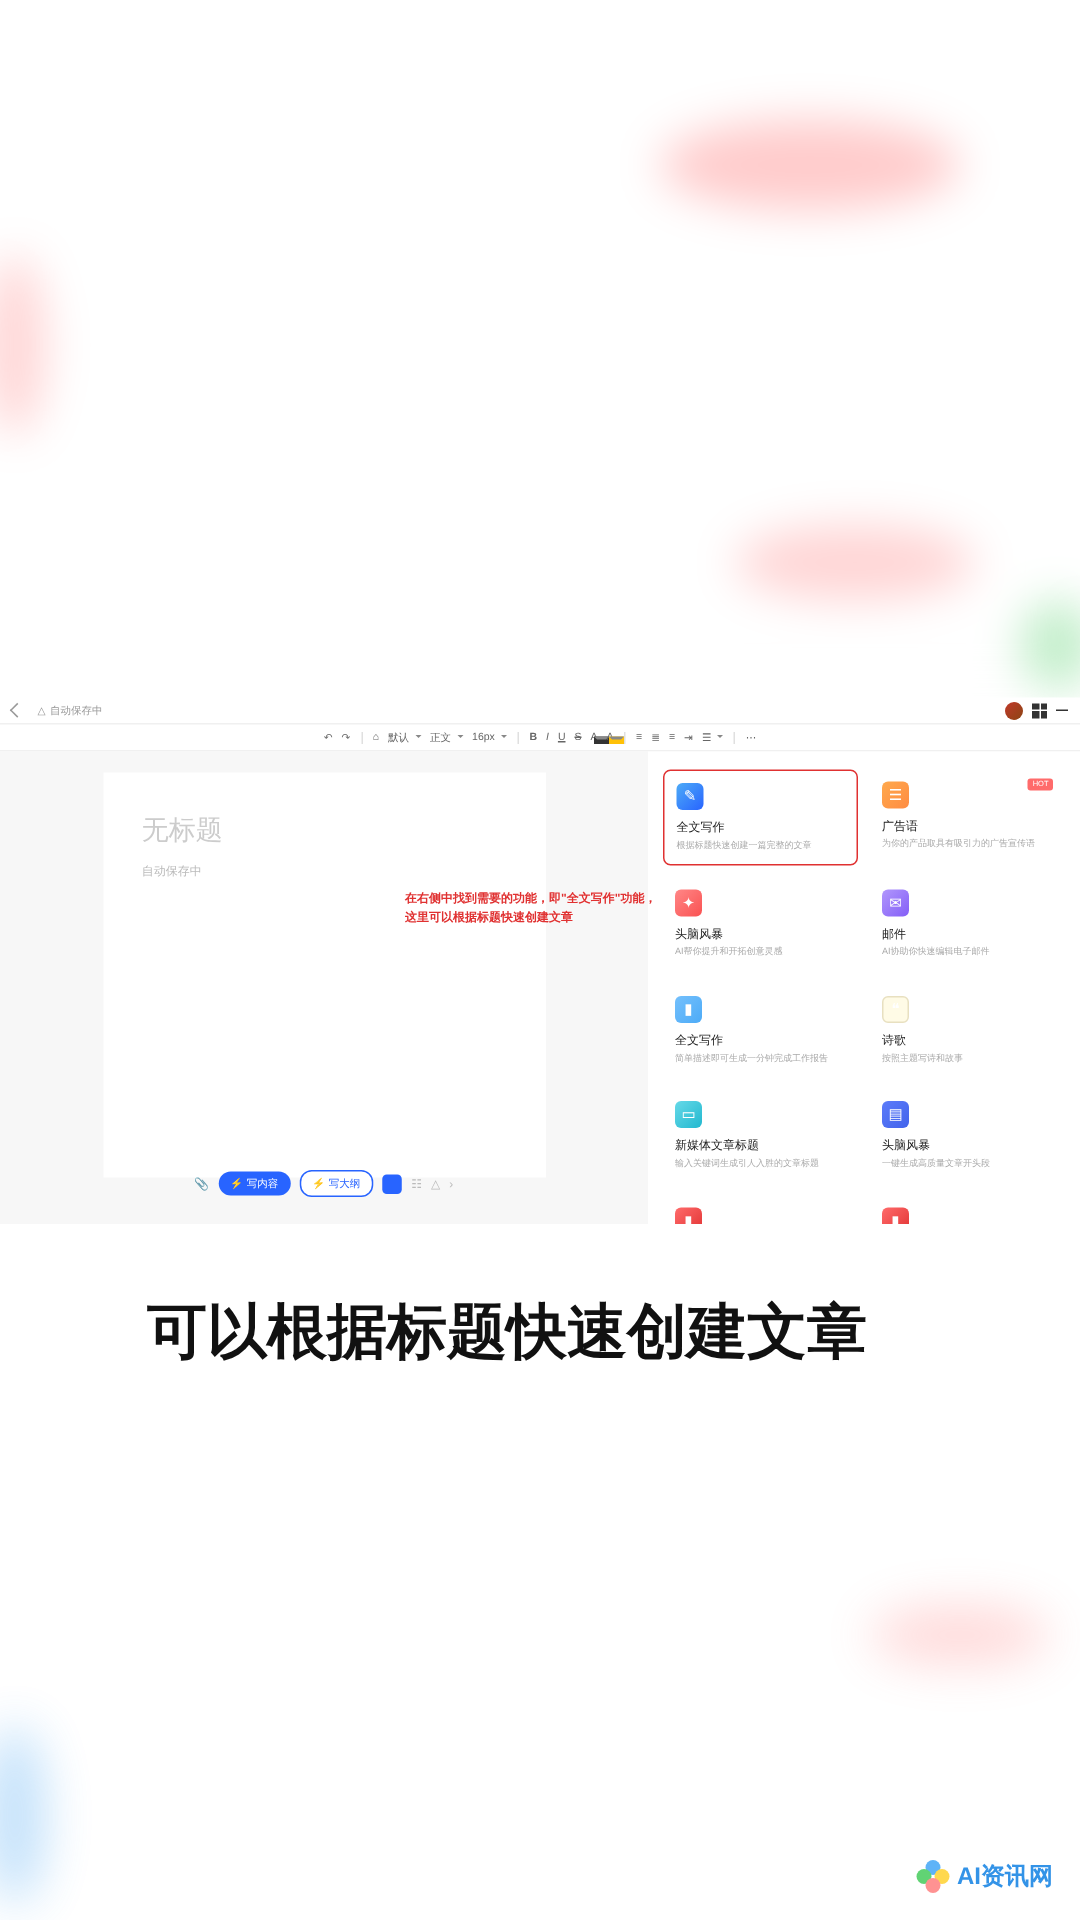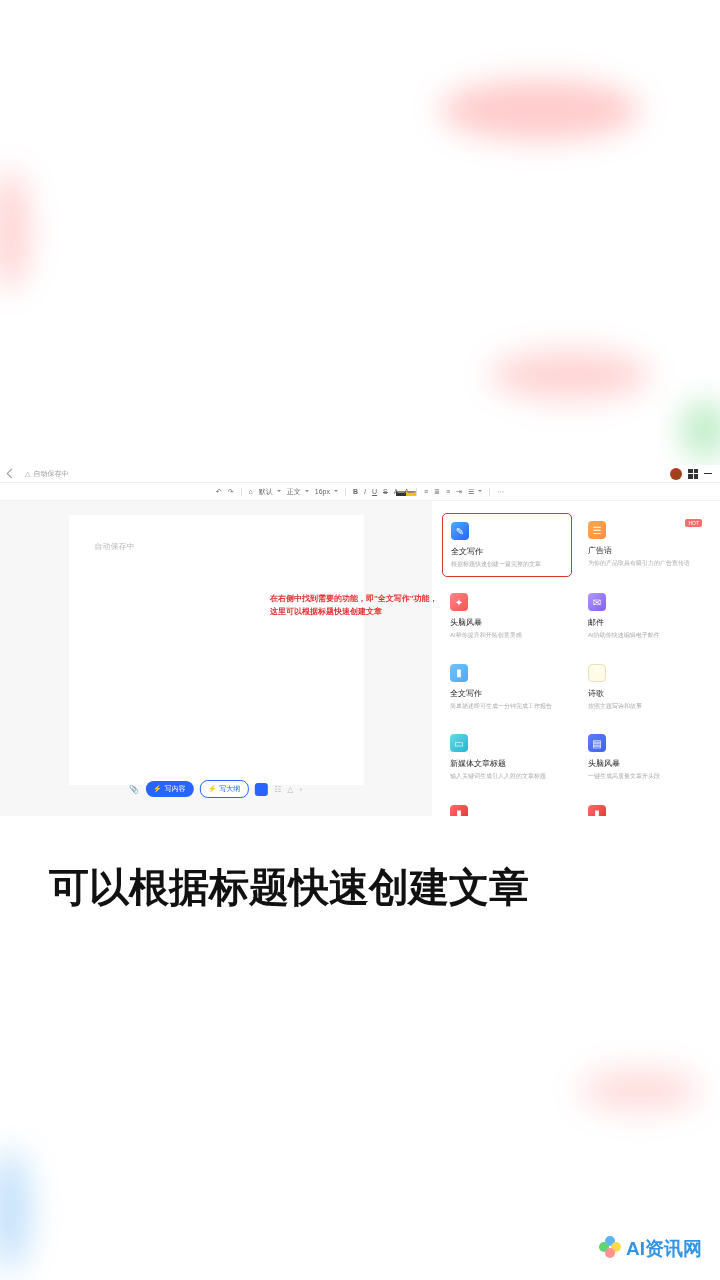--- a/index.html
+++ b/index.html
@@ -56,26 +56,26 @@
 .icon-red{background:linear-gradient(135deg,#ff8787,#fa5252)}
 .icon-purple{background:linear-gradient(135deg,#b197fc,#845ef7)}
 .icon-lblue{background:linear-gradient(135deg,#74c0fc,#4dabf7)}
 .icon-paper{background:#fffbe6;border:1px solid #e8e0c0}
 .icon-teal{background:linear-gradient(135deg,#66d9e8,#22b8cf)}
 .icon-navy{background:linear-gradient(135deg,#5c7cfa,#4263eb)}
 .icon-red2{background:linear-gradient(135deg,#ff6b6b,#e03131)}
 .card-badge{position:absolute;top:6px;right:8px;font-size:5px;background:#ff6b6b;color:#fff;padding:1px 3px;border-radius:2px}
 .card-title{font-size:8px;font-weight:400;color:#222;margin-bottom:3px}
 .card-desc{font-size:6px;color:#aaa;line-height:1.4}
-.caption{position:absolute;top:860px;left:0;width:578px;text-align:center;font-size:40px;font-weight:700;color:#111}
+.caption{position:absolute;top:860px;left:0;width:578px;text-align:right;font-size:40px;font-weight:700;color:#111}
 .lower-blobs{position:absolute;top:920px;left:0;width:720px;height:360px;overflow:hidden}
 .lower-blobs .lb{position:absolute;border-radius:50%;filter:blur(16px);opacity:.3}
 .lb.red-a{right:20px;top:150px;width:120px;height:40px;background:#ff8787}
 .lb.blue-a{left:-10px;top:230px;width:40px;height:120px;background:#339af0}
-.watermark{position:absolute;bottom:18px;right:18px;display:flex;align-items:flex-start;gap:5px;font-size:19px;font-weight:700;color:#1e88e5;opacity:.9}
+.watermark{position:absolute;bottom:18px;right:18px;display:flex;align-items:flex-end;gap:5px;font-size:16px;font-weight:700;color:#1e88e5;opacity:.9}
 .wm-logo{width:22px;height:22px;position:relative}
 .wm-logo span{position:absolute;width:10px;height:10px;border-radius:50%}
 .wm-logo .p1{top:0;left:6px;background:#4dabf7}
 .wm-logo .p2{top:6px;left:0;background:#51cf66}
 .wm-logo .p3{top:6px;right:0;background:#ffd43b}
 .wm-logo .p4{bottom:0;left:6px;background:#ff8787}
 </style>
 </head>
 <body>
 
@@ -125,20 +125,21 @@
     <span class="tb">≡</span>
     <span class="tb">⇥</span>
     <span class="tb dd">☰</span>
     <span class="sep"></span>
     <span class="tb">⋯</span>
   </div>
 
   <div class="main-area">
     <div class="doc-area">
       <div class="doc">
+        <div class="doc-title">无标题</div>
         <div class="doc-body">自动保存中</div>
       </div>
       <div class="red-note">
         <div>在右侧中找到需要的功能，即"全文写作"功能，</div>
         <div>这里可以根据标题快速创建文章</div>
       </div>
       <div class="bottom-bar">
         <span style="color:#bbb;font-size:8px">📎</span>
         <div class="btn btn-primary">⚡ 写内容</div>
         <div class="btn btn-outline">⚡ 写大纲</div>

